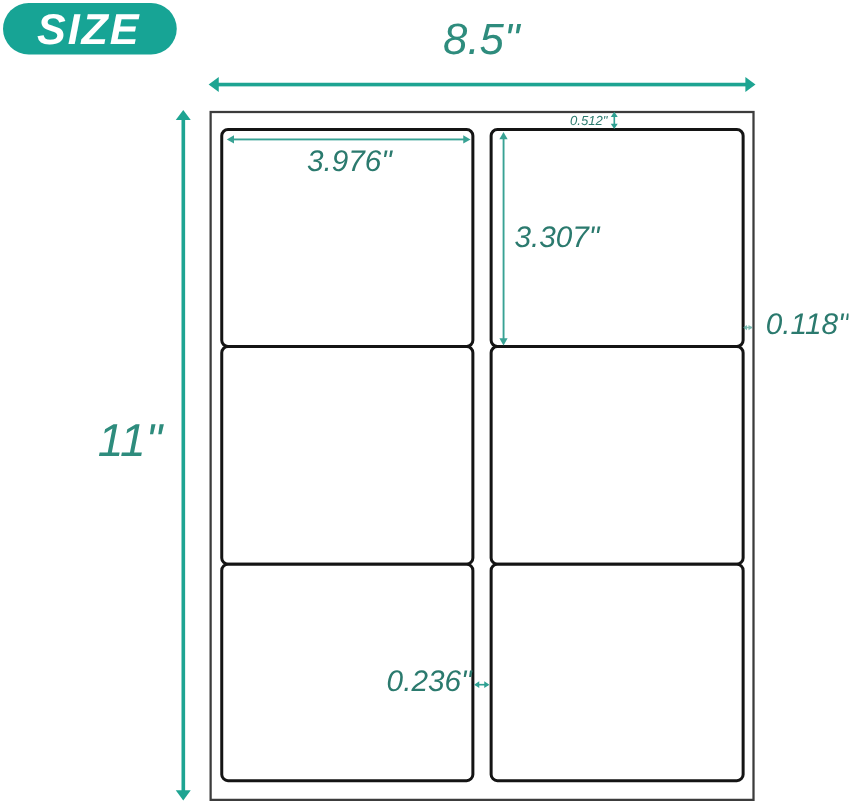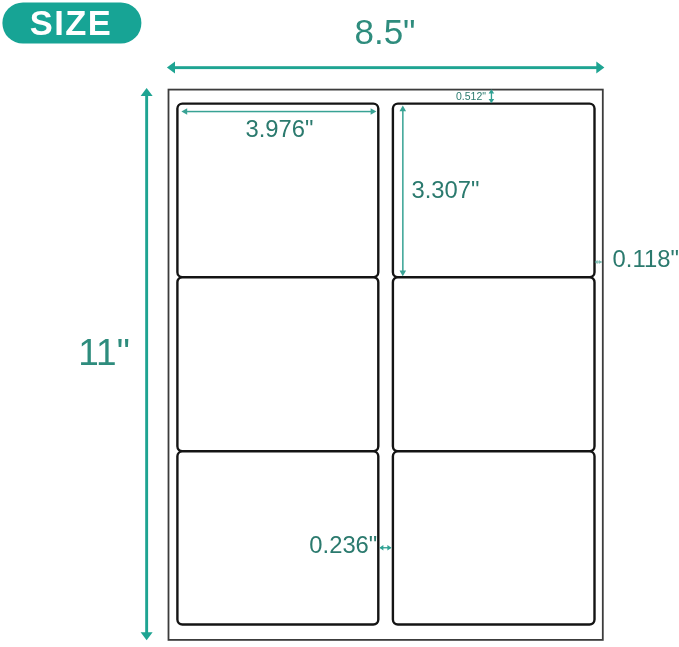--- a/index.html
+++ b/index.html
@@ -1,16 +1,16 @@
 <!DOCTYPE html>
 <html><head>
 <meta charset="utf-8">
 <style>
   html,body{margin:0;padding:0;background:#ffffff;}
-  .stage{position:relative;width:679px;height:647px;background:#ffffff;font-family:"Liberation Sans", sans-serif;overflow:hidden;}
+  .stage{position:relative;width:679px;height:647px;background:#ffffff;font-family:"Liberation Sans", sans-serif;overflow:hidden;font-style:italic;}
   svg{position:absolute;left:0;top:0;}
   text{font-family:"Liberation Sans", sans-serif;}
 </style>
 </head>
 <body>
 <div class="stage">
 <svg width="679" height="647" viewBox="0 0 679 647">
 
   <g>
     <rect x="2.4" y="2.4" width="139" height="41.2" rx="20.6" fill="#17A495"></rect>

